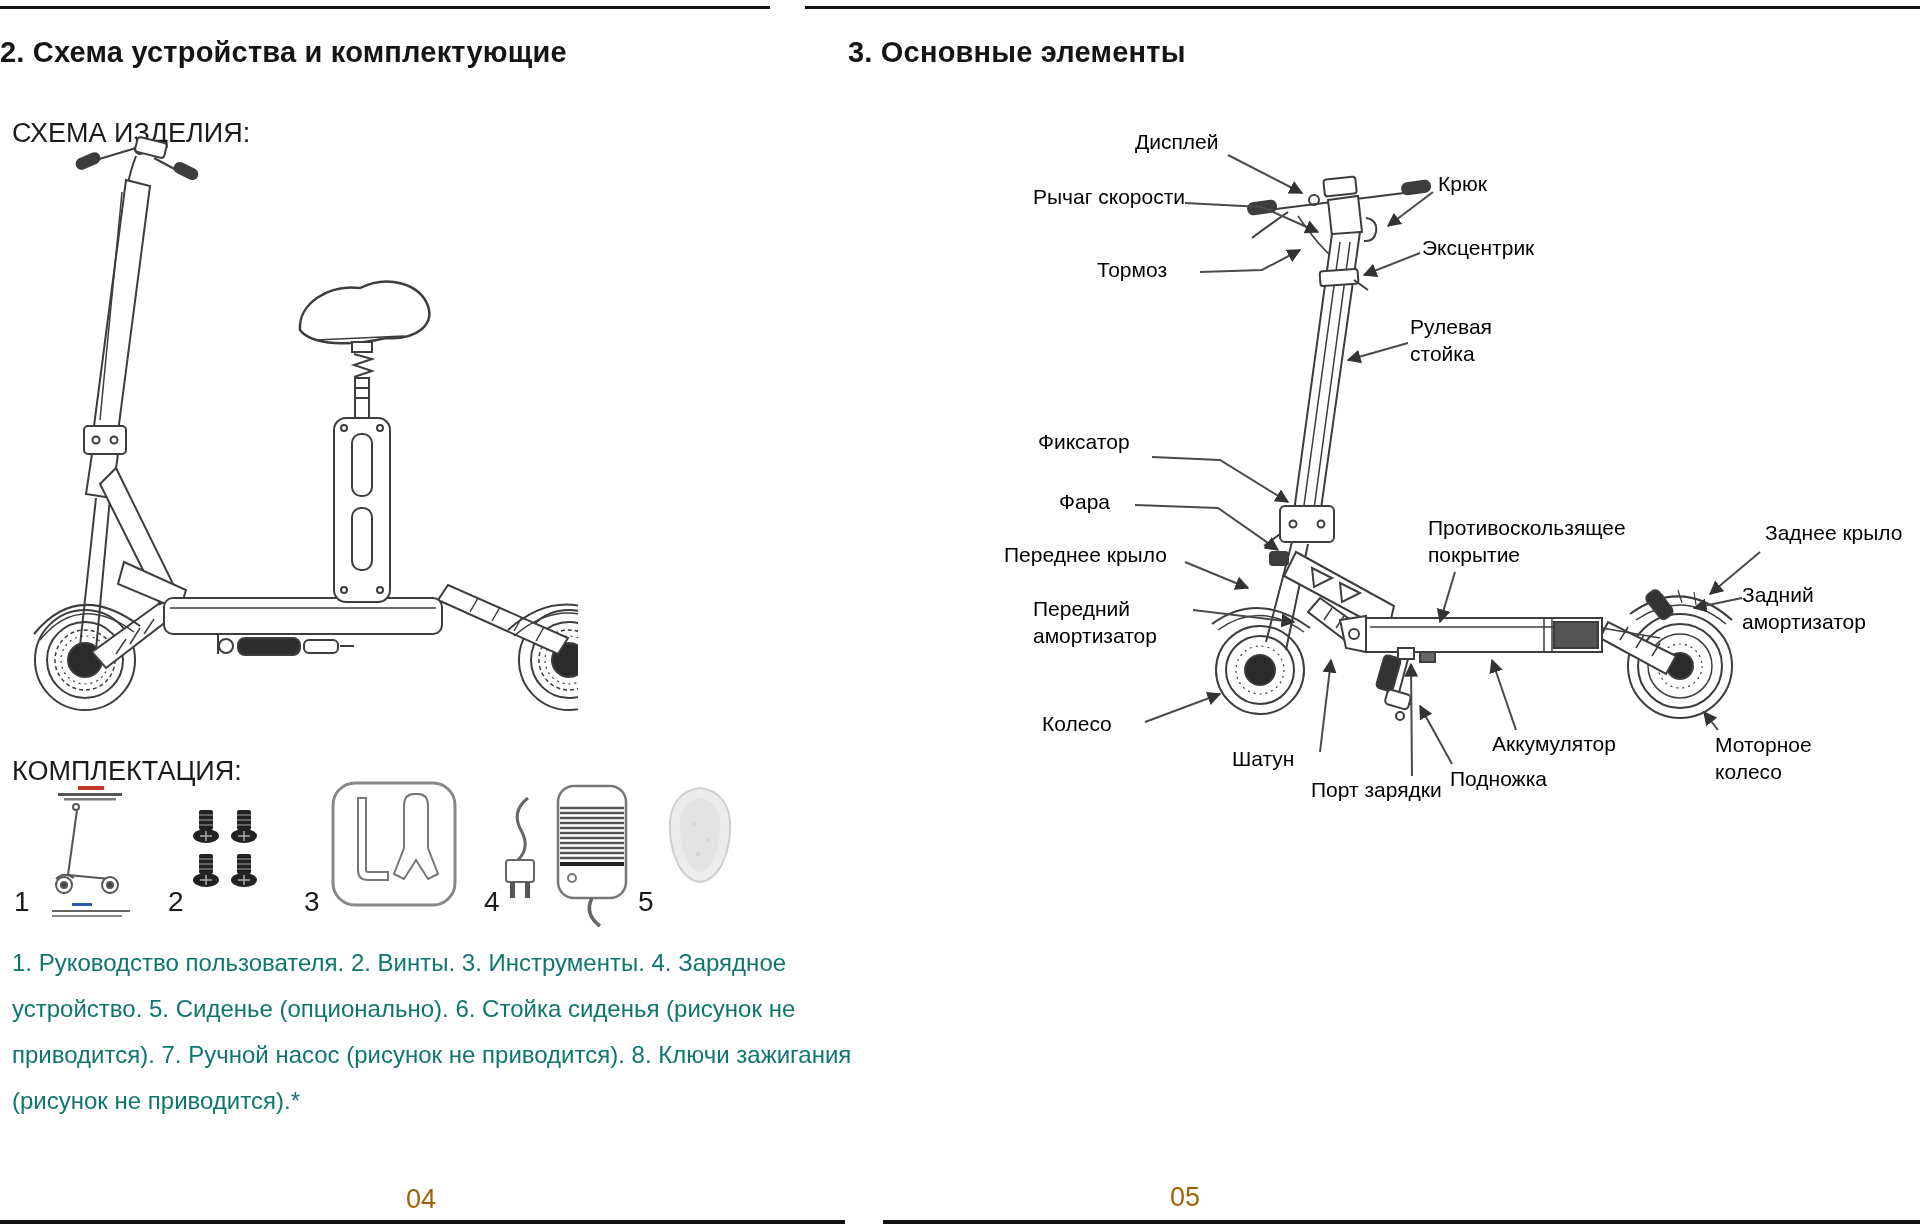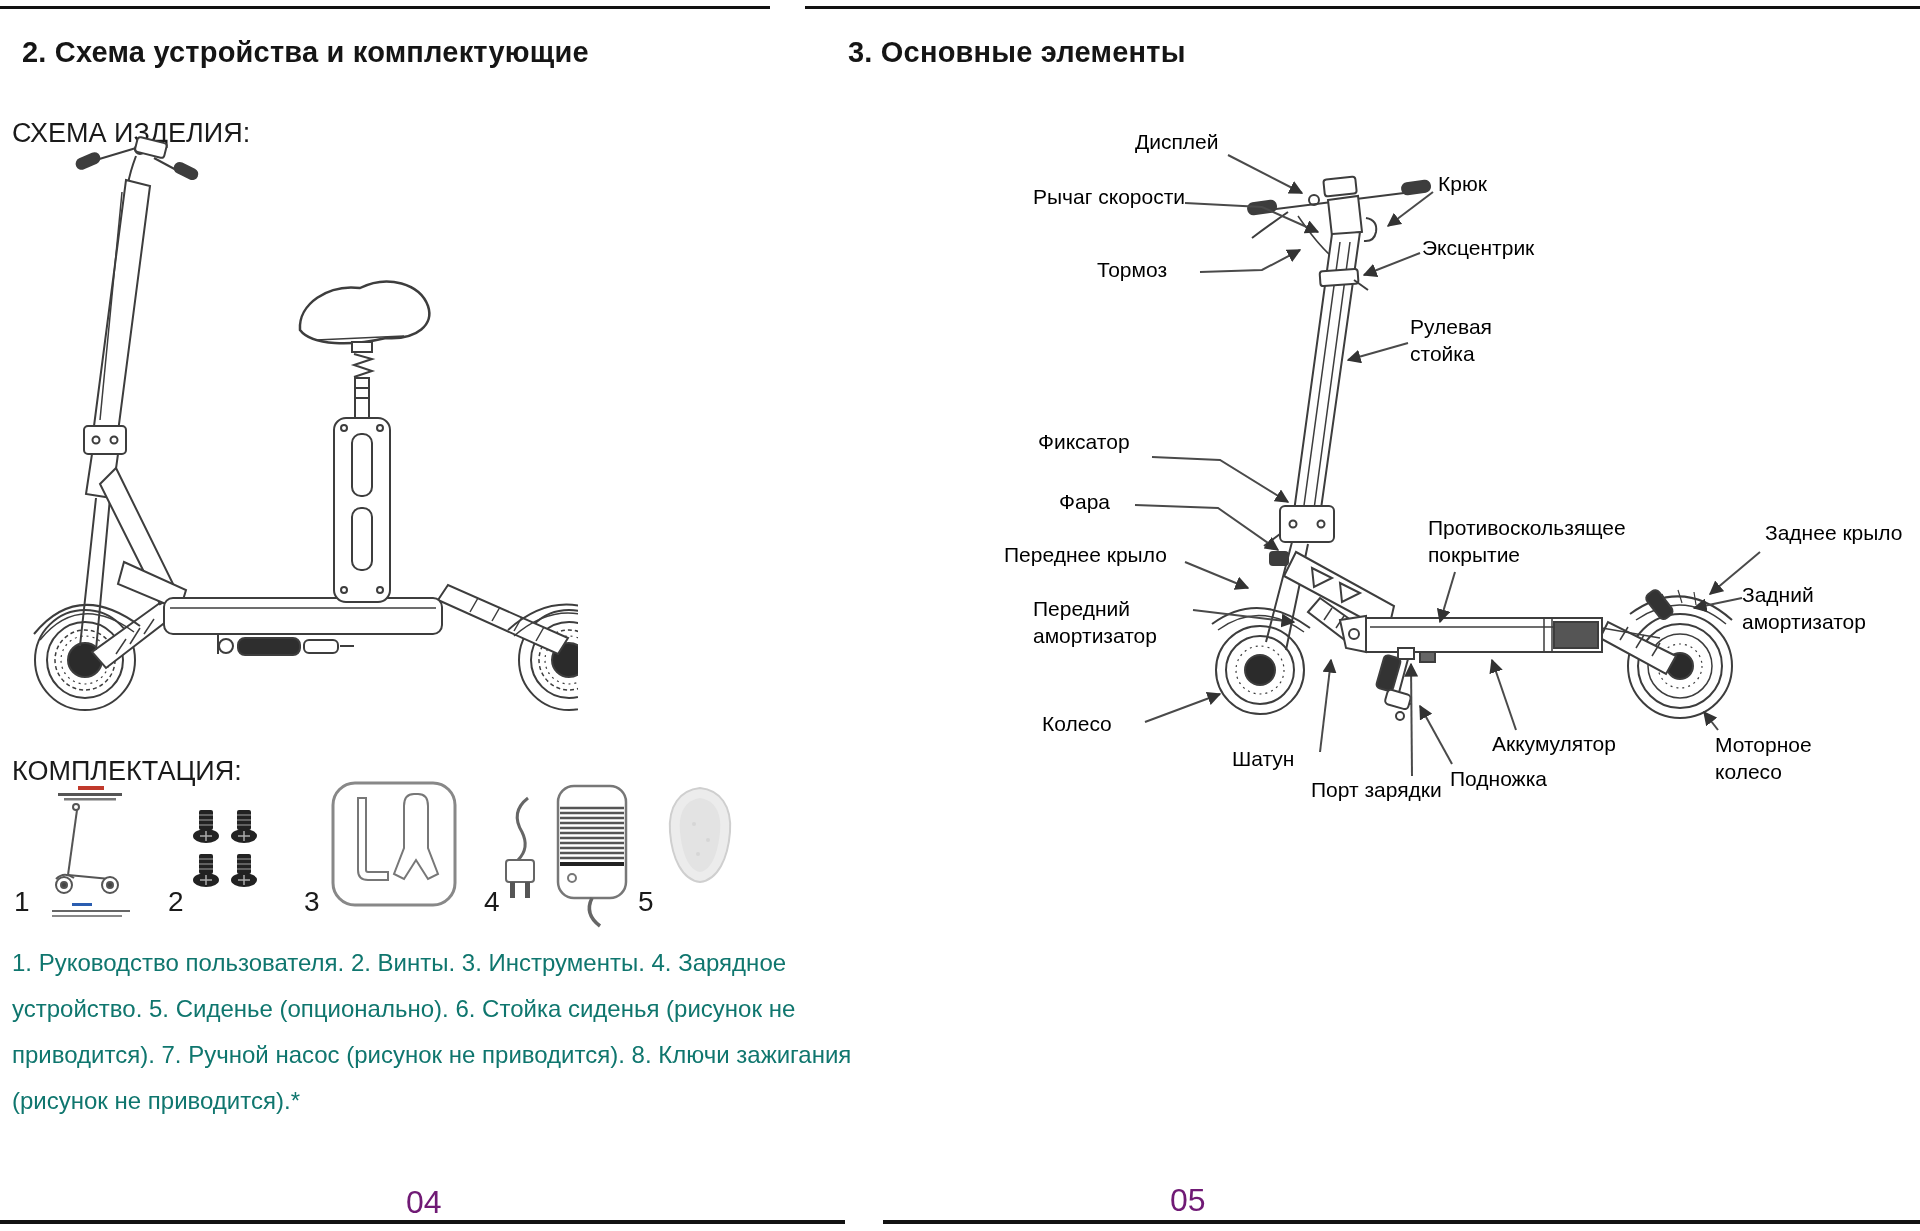--- a/index.html
+++ b/index.html
@@ -9,34 +9,34 @@
     font-family:"Liberation Sans", sans-serif;
     color:#151515;
     position:relative;
     overflow:hidden;
   }
   .rule { position:absolute; background:#121212; }
   .title { position:absolute; font-weight:700; font-size:29px; letter-spacing:.2px; white-space:nowrap; }
   .heading { position:absolute; font-size:27px; white-space:nowrap; color:#1a1a1a; }
   .desc { position:absolute; left:12px; top:940px; font-size:24px; line-height:46px; color:#0f766e; }
   .desc div { white-space:nowrap; }
-  .pagenum { position:absolute; font-size:32px; color:#701a75; }
+  .pagenum { position:absolute; font-size:27px; color:#a16207; }
   .dlabel { position:absolute; font-size:21px; line-height:27px; white-space:pre-line; color:#000000; }
   .inum { position:absolute; font-size:28px; color:#1a1a1a; }
   svg { position:absolute; }
 </style>
 </head>
 <body>
 
 <div class="rule" style="left:0;top:6px;width:770px;height:3px;"></div>
 <div class="rule" style="left:805px;top:6px;width:1115px;height:3px;"></div>
 <div class="rule" style="left:0;top:1220px;width:845px;height:4px;"></div>
 <div class="rule" style="left:883px;top:1220px;width:1037px;height:4px;"></div>
 
-<div class="title" style="left:22px;top:36px;">2. Схема устройства и комплектующие</div>
+<div class="title" style="left:0;top:36px;">2. Схема устройства и комплектующие</div>
 <div class="heading" style="left:12px;top:118px;">СХЕМА ИЗДЕЛИЯ:</div>
 
 <svg style="left:18px;top:132px;" width="560" height="580" viewBox="0 0 560 580">
   <g fill="none" stroke="#3d3d3d" stroke-width="2">
 
     <circle cx="67" cy="528" r="50" fill="#fff"></circle>
       <circle cx="67" cy="528" r="38"></circle>
     <circle cx="67" cy="528" r="30" stroke-dasharray="4 3" stroke-width="1.5"></circle>
     <circle cx="67" cy="528" r="17" fill="#2b2b2b"></circle>
       <circle cx="67" cy="528" r="24" stroke-width="1.2" stroke-dasharray="2 4"></circle>

